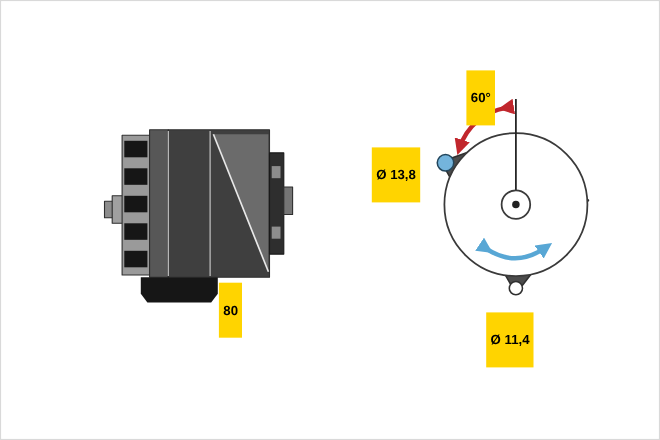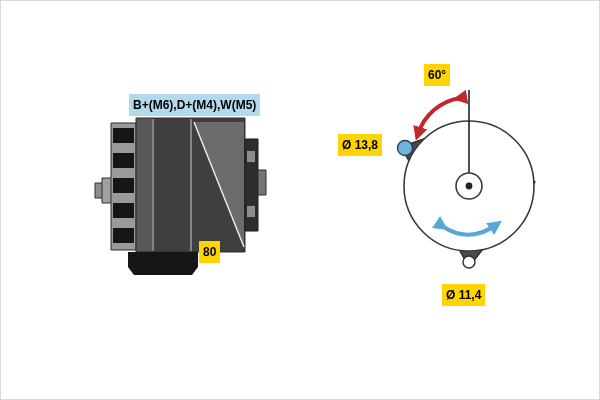--- a/index.html
+++ b/index.html
@@ -16,21 +16,21 @@
     background:#ffffff;
     border:1px solid #d9d9d9;
     overflow:hidden;
     font-family:"Liberation Sans",sans-serif;
   }
   .canvas svg{position:absolute;left:0;top:0;}
   .label{
     position:absolute;
     font:bold 12px/1.2 "Liberation Sans",sans-serif;
     color:#000;
-    padding:4px 4px;
+    padding:18px 4px;
     white-space:nowrap;
   }
   .label.yellow{background:var(--yellow);}
   .label.blue{background:var(--lightblue);}
 </style>
 </head>
 <body>
 
 <div class="canvas">
 
@@ -80,19 +80,18 @@
       <line x1="468" y1="185" x2="468" y2="89" stroke="#222222" stroke-width="1.6"></line>
       <circle cx="468" cy="185" r="13" fill="#ffffff" stroke="#3a3a3a" stroke-width="1.6"></circle>
       <circle cx="468" cy="185" r="3.4" fill="#222222"></circle>
 
       <path d="M 459 97 A 53 53 0 0 0 417 133" fill="none" stroke="#c1272d" stroke-width="4" marker-start="url(#arrR)" marker-end="url(#arrR)"></path>
 
       <path d="M 441 225 Q 468 243 495 224" fill="none" stroke="#58a7d5" stroke-width="4" marker-start="url(#arrB)" marker-end="url(#arrB)"></path>
     </g>
   </svg>
 
-  <span class="label blue" style="left:128px;top:93px">B+(M6),D+(M4),W(M5)</span>
-  <span class="label yellow" style="left:198px;top:240px">80</span>
+  <span class="label yellow" style="left:198px;top:256px">80</span>
   <span class="label yellow" style="left:423px;top:63px">60°</span>
   <span class="label yellow" style="left:337px;top:133px">Ø 13,8</span>
   <span class="label yellow" style="left:441px;top:283px">Ø 11,4</span>
 
 </div>
 
 </body></html>

